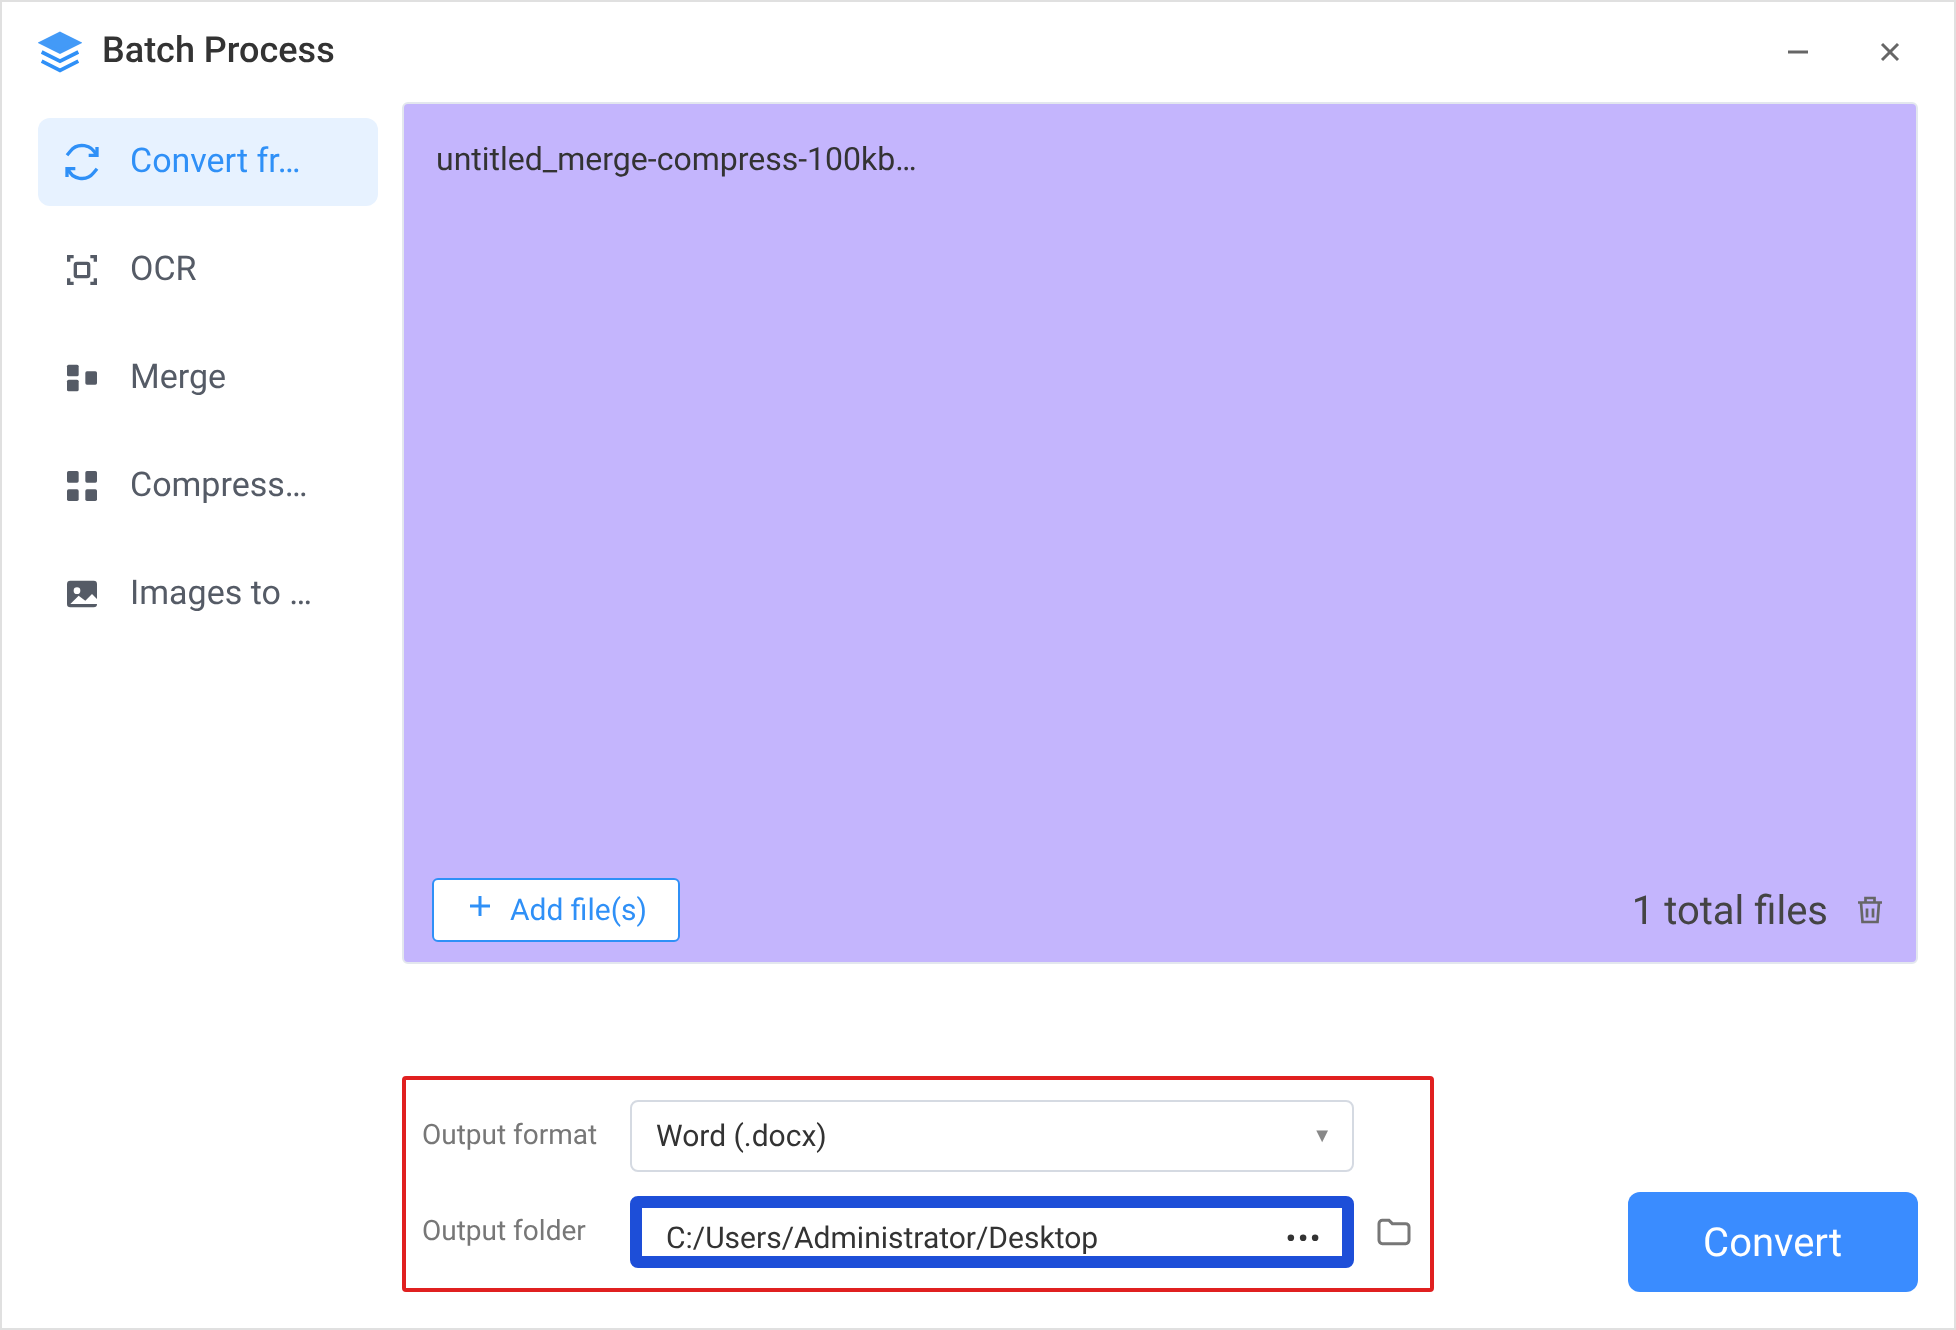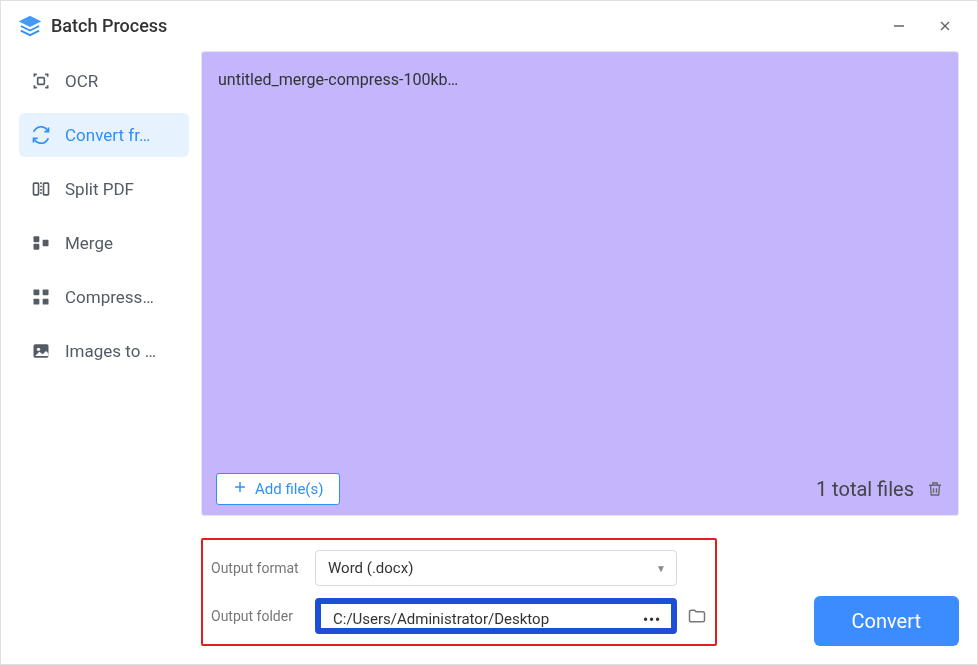--- a/index.html
+++ b/index.html
@@ -26,21 +26,21 @@
 .filelist-box { flex: 1; border: 1px solid #e3e7ee; border-radius: 3px; background: #c4b5fd; margin-bottom: 8px; display: flex; flex-direction: column; min-height: 0; }
 .file-entries { flex: 1; padding: 18px 16px; color: #333; font-size: 16px; }
 .file-entry { white-space: nowrap; }
 .filelist-footer { display: flex; align-items: center; padding: 10px 14px; border-top: 0; }
 .add-files-btn { display: flex; align-items: center; gap: 8px; border: 1px solid #2f90f7; color: #2f90f7; background: #fff; height: 32px; padding: 0 16px; border-radius: 3px; cursor: pointer; font-size: 15px; }
 .footer-spacer { flex: 1; }
 .total-files { color: #444; font-size: 20px; margin-right: 12px; }
 .trash-btn { color: #666; cursor: pointer; display: flex; }
 
 .bottom-section { display: flex; align-items: flex-end; gap: 14px; padding: 14px 0 18px 0; }
-.options { display: flex; flex-direction: column; gap: 12px; border: 2px solid #e02020; padding: 10px 8px 10px 8px; border-radius: 2px; }
+.options { display: flex; flex-direction: column; gap: 12px; border: 2px solid #e02020; padding: 10px 8px 10px 8px; border-radius: 2px; margin-top: 34px; }
 .option-row { display: flex; align-items: center; gap: 14px; }
 .option-label { width: 90px; font-size: 14px; color: #777; }
 .format-select { width: 362px; height: 36px; border: 1px solid #d5dae2; border-radius: 4px; padding: 0 28px 0 12px; font-size: 15px; color: #333; background: #fff; position: relative; display: flex; align-items: center; cursor: pointer; }
 .select-caret { position: absolute; right: 10px; color: #888; font-size: 10px; }
 .folder-input-wrap { display: flex; align-items: center; gap: 10px; }
 .folder-input { width: 362px; height: 36px; border: 6px solid #1d4ed8; border-radius: 4px; padding: 0 34px 0 12px; font-size: 15px; color: #333; background: #fff; position: relative; display: flex; align-items: flex-end; }
 .folder-ellipsis { position: absolute; right: 10px; color: #333; cursor: pointer; font-weight: bold; letter-spacing: 1px; font-size: 14px; }
 .browse-folder { color: #777; cursor: pointer; display: flex; }
 .bottom-spacer { flex: 1; }
 .convert-btn { background: #3a8cff; color: #fff; border: none; border-radius: 6px; height: 50px; padding: 0 38px; font-size: 20px; cursor: pointer; }
@@ -70,49 +70,39 @@
       <svg width="14" height="14" viewBox="0 0 14 14">
           <line x1="3" y1="3" x2="11" y2="11" stroke="currentColor" stroke-width="1.5"></line>
           <line x1="11" y1="3" x2="3" y2="11" stroke="currentColor" stroke-width="1.5"></line>
         </svg>
     </div>
   </div>
 </div>
 
 <div class="main">
   <div class="sidebar">
-    <div class="sidebar-item">
-      <span class="sidebar-icon">
-        <svg width="20" height="20" viewBox="0 0 24 24" fill="none" stroke="currentColor" stroke-width="2">
-            <path d="M4 7V4h3M20 7V4h-3M4 17v3h3M20 17v3h-3"></path>
-            <rect x="8" y="8" width="8" height="8" rx="1"></rect>
-          </svg>
-      </span>
-      <span class="label">OCR</span>
-    </div>
     <div class="sidebar-item active">
       <span class="sidebar-icon">
         <svg width="20" height="20" viewBox="0 0 24 24" fill="none" stroke="currentColor" stroke-width="2">
             <path d="M21 3v5h-5"></path>
             <path d="M3 21v-5h5"></path>
             <path d="M20.49 8A9 9 0 0 0 5 5.5L3 8"></path>
             <path d="M3.51 16A9 9 0 0 0 19 18.5L21 16"></path>
           </svg>
       </span>
       <span class="label">Convert fr…</span>
     </div>
     <div class="sidebar-item">
       <span class="sidebar-icon">
         <svg width="20" height="20" viewBox="0 0 24 24" fill="none" stroke="currentColor" stroke-width="2">
-            <rect x="3" y="5" width="6" height="14" rx="1"></rect>
-            <rect x="15" y="5" width="6" height="14" rx="1"></rect>
-            <line x1="12" y1="4" x2="12" y2="20" stroke-dasharray="2 2"></line>
+            <path d="M4 7V4h3M20 7V4h-3M4 17v3h3M20 17v3h-3"></path>
+            <rect x="8" y="8" width="8" height="8" rx="1"></rect>
           </svg>
       </span>
-      <span class="label">Split PDF</span>
+      <span class="label">OCR</span>
     </div>
     <div class="sidebar-item">
       <span class="sidebar-icon">
         <svg width="20" height="20" viewBox="0 0 24 24" fill="currentColor">
             <rect x="3" y="4" width="7" height="7" rx="1"></rect>
             <rect x="3" y="13" width="7" height="7" rx="1"></rect>
             <rect x="14" y="8" width="7" height="8" rx="1"></rect>
           </svg>
       </span>
       <span class="label">Merge</span>

